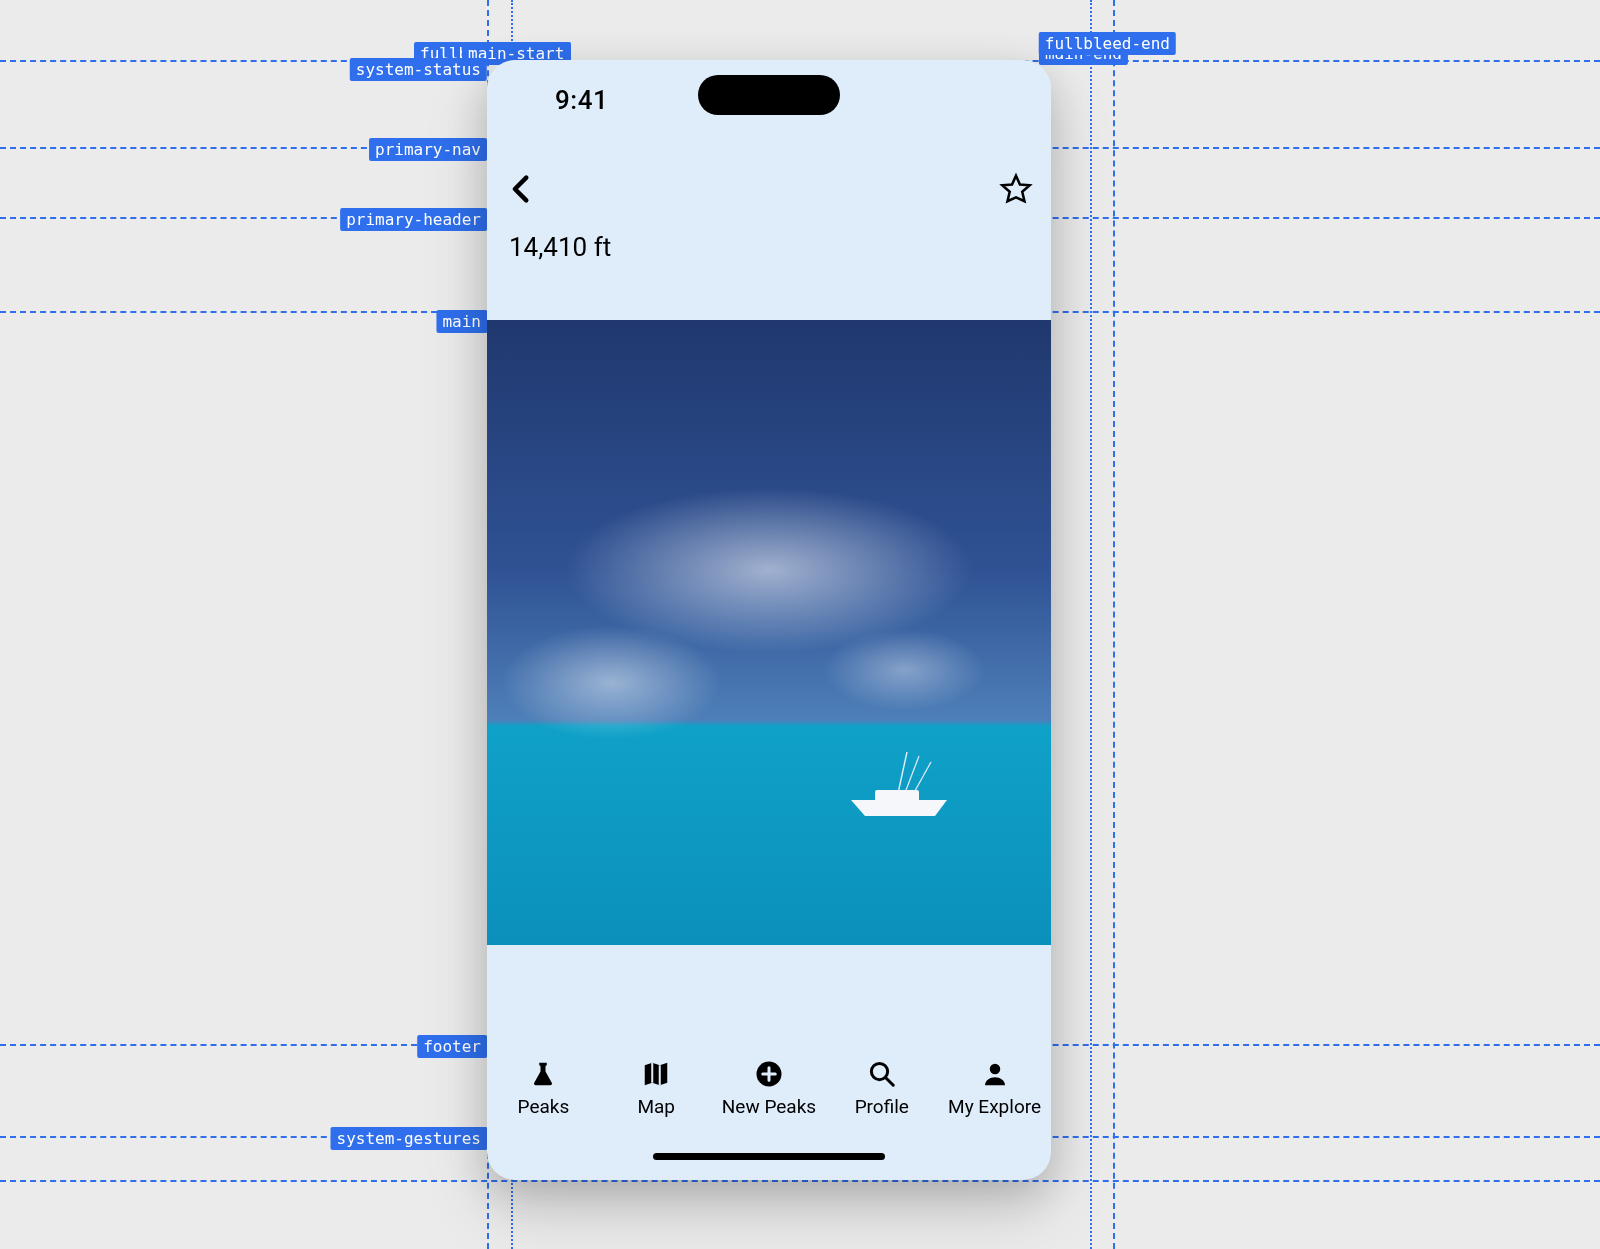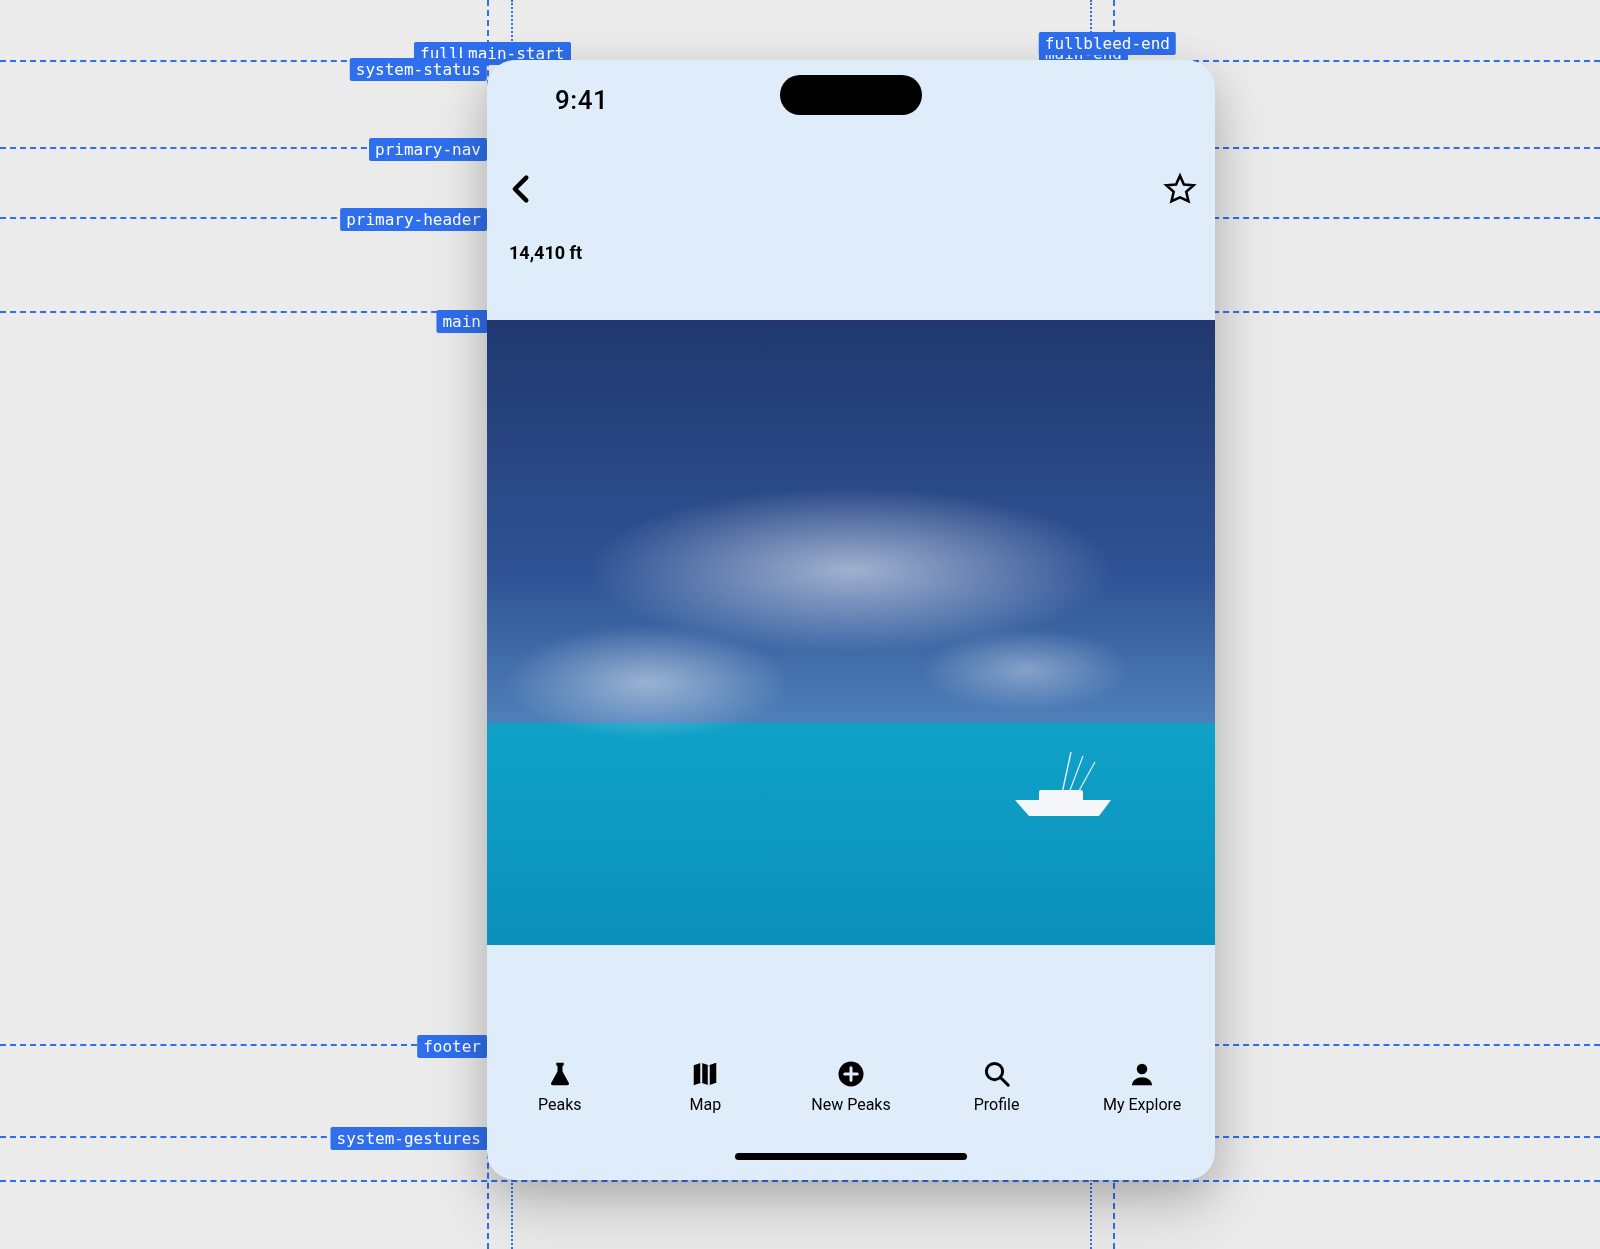--- a/index.html
+++ b/index.html
@@ -11,21 +11,21 @@
     width: 1600px;
     height: 1249px;
     overflow: hidden;
   }
 
   
   .device {
     position: absolute;
     left: 487px;
     top: 60px;
-    width: 728px;
+    width: 564px;
     height: 1120px;
     border-radius: 28px;
     background: #dfecfa;
     box-shadow: 0 14px 40px rgba(0,0,0,.18), 0 32px 70px rgba(0,0,0,.12);
   }
 
   
   .sysbar {
     position: absolute;
     left: 0; right: 0; top: 0;
@@ -57,21 +57,21 @@
   .navrow svg { width: 34px; height: 34px; }
 
   
   .hdr {
     position: absolute;
     left: 0; right: 0;
     top: 166px;
     padding: 0 22px 16px 22px;
   }
   .hdr h1 { font-size: 50px; font-weight: 800; letter-spacing: -.5px; line-height: 1.1; }
-  .hdr .sub { font-size: 18px; margin-top: 16px; font-weight: 700; }
+  .hdr .sub { font-size: 26px; margin-top: 6px; font-weight: 400; }
 
   
   .hero {
     position: absolute;
     left: 0; right: 0;
     top: 260px;
     height: 625px;
     background:
       radial-gradient(ellipse 60% 22% at 50% 40%, rgba(255,255,255,.55), rgba(255,255,255,0) 60%),
       radial-gradient(ellipse 30% 14% at 22% 58%, rgba(255,255,255,.45), rgba(255,255,255,0) 65%),
@@ -90,21 +90,21 @@
     left: 0; right: 0;
     bottom: 45px;
     height: 86px;
     display: flex;
     justify-content: space-around;
     align-items: flex-start;
     padding-top: 10px;
   }
   .tab { display: flex; flex-direction: column; align-items: center; gap: 6px; width: 110px; }
   .tab svg { width: 30px; height: 30px; }
-  .tab span { font-size: 16px; }
+  .tab span { font-size: 19px; }
 
   
   .gest {
     position: absolute;
     left: 50%; transform: translateX(-50%);
     bottom: 20px;
     width: 232px; height: 7px;
     background: #000; border-radius: 4px;
   }
 

